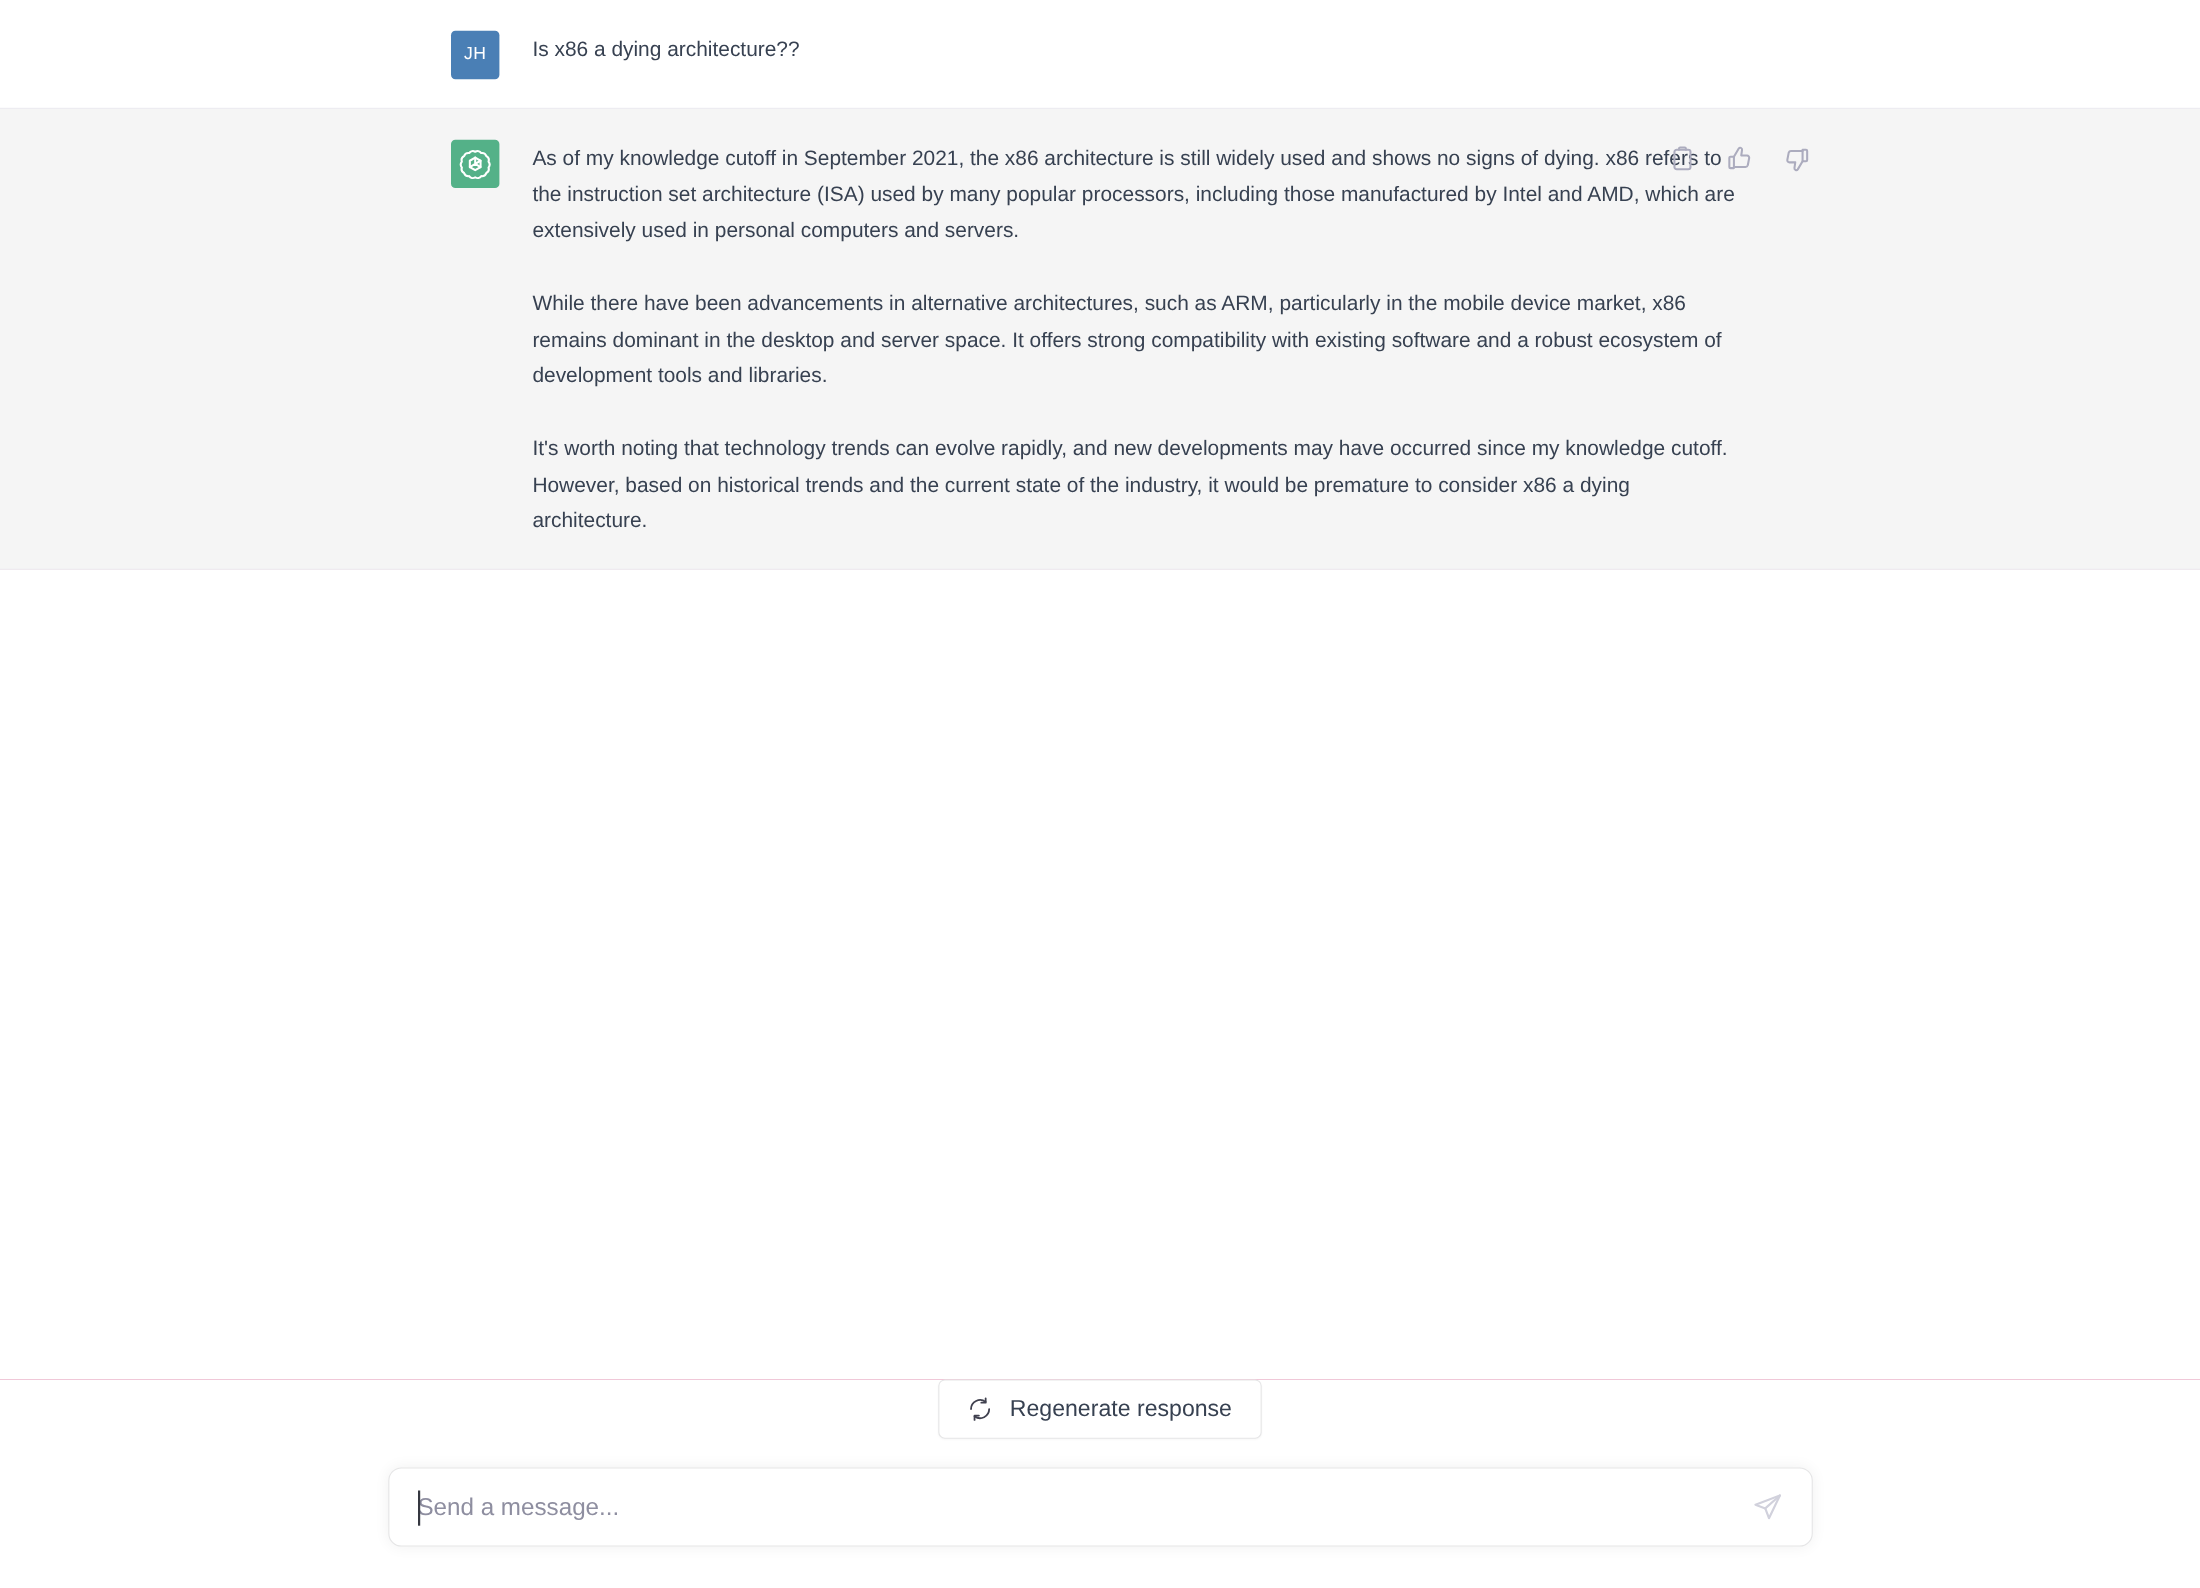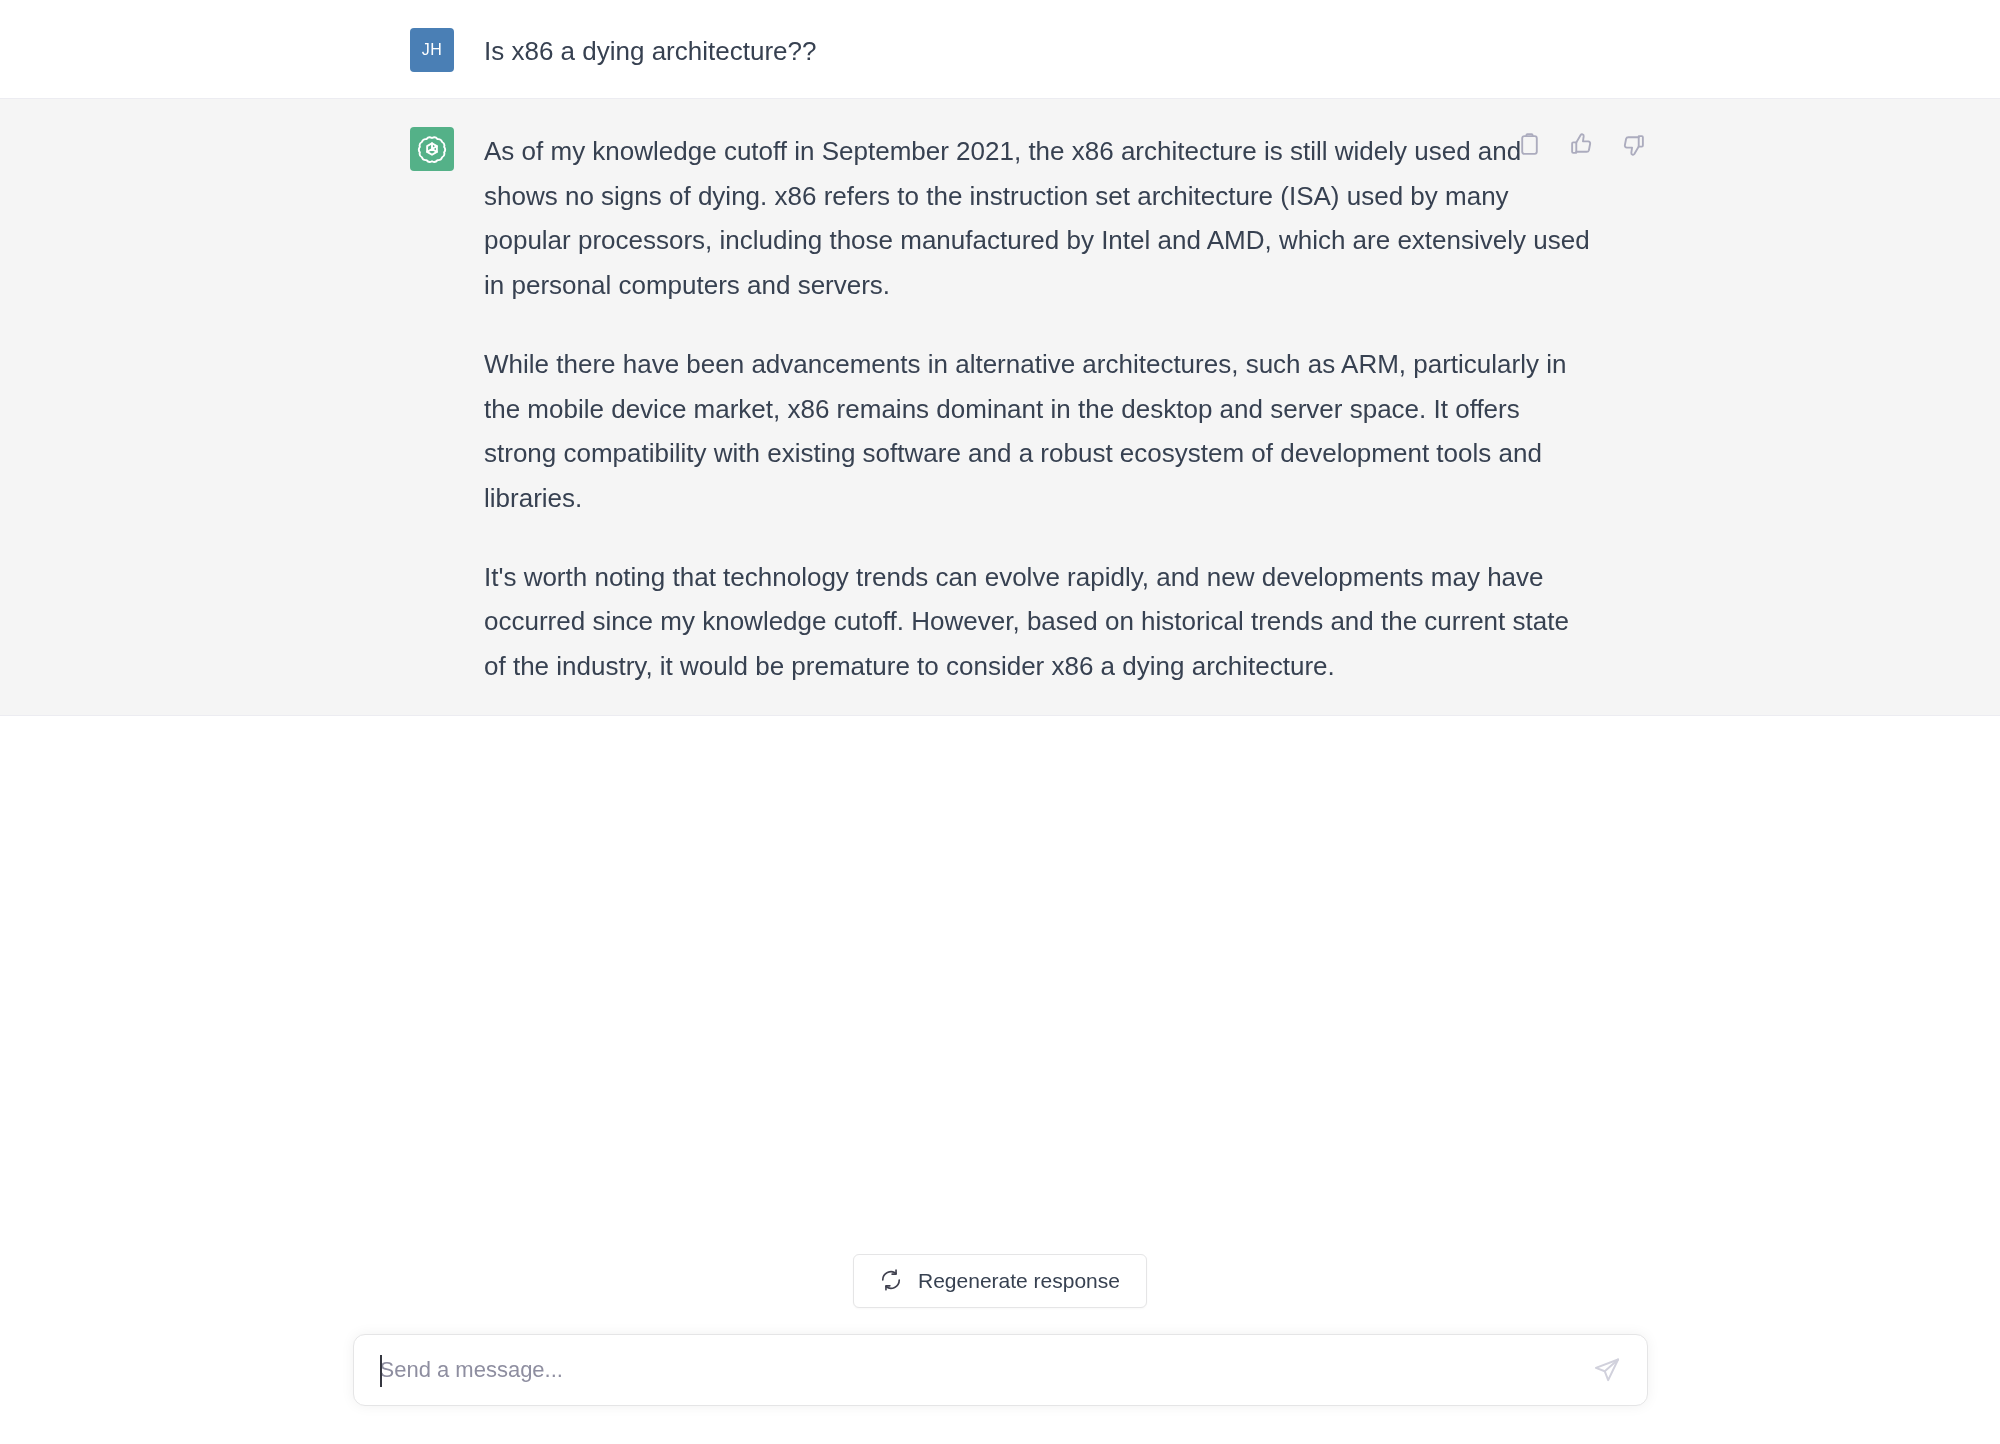--- a/index.html
+++ b/index.html
@@ -56,21 +56,21 @@
   }
   .avatar.assistant {
     background: #54b188;
   }
   .avatar.assistant svg { display: block; }
 
   .msg-body {
     flex: 1 1 auto;
     min-width: 0;
     color: #374151;
-    font-size: 26px;
+    font-size: 19px;
     line-height: 1.72;
     padding-top: 4px;
   }
   .msg-body.user-text { padding-top: 6px; line-height: 1.5; }
   .msg-body p { margin: 0 0 34px 0; max-width: 1120px; }
   .msg-body p:last-child { margin-bottom: 0; }
 
   
   .msg-actions {
     position: absolute;
@@ -102,20 +102,21 @@
     padding-bottom: 38px;
   }
 
   .regen-wrap {
     display: flex;
     justify-content: center;
     margin-bottom: 26px;
   }
   .regen-btn {
     display: inline-flex;
+    align-items: center;
     gap: 16px;
     background: #ffffff;
     border: 1px solid #e5e5e6;
     border-radius: 6px;
     padding: 14px 26px;
     font-size: 21px;
     color: #374151;
     font-family: "Liberation Sans", sans-serif;
     cursor: pointer;
     box-shadow: 0 1px 2px rgba(0,0,0,0.03);

